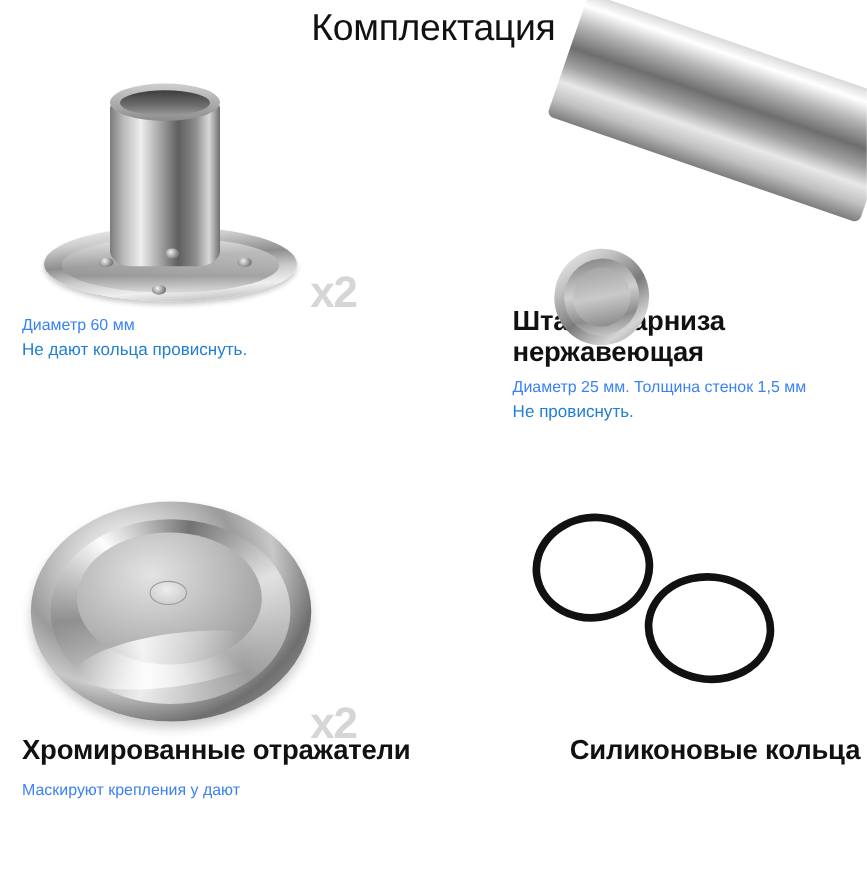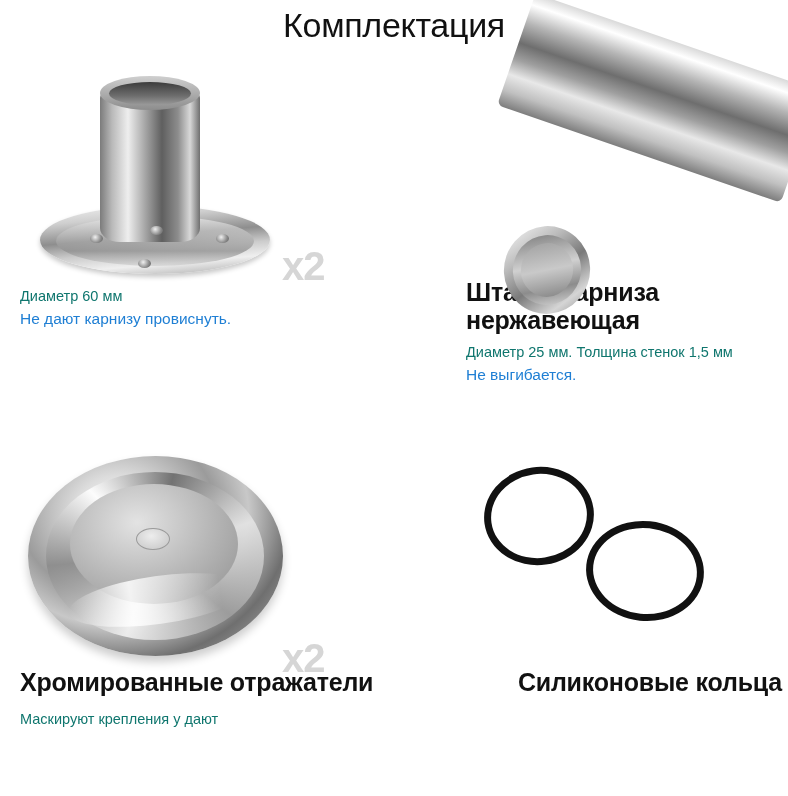--- a/index.html
+++ b/index.html
@@ -49,21 +49,21 @@
 
   .item-title {
     font-size: 25px;
     font-weight: 700;
     line-height: 1.12;
     color: #111;
     letter-spacing: -0.2px;
   }
   .spec {
     font-size: 14.5px;
-    color: #0f766e;
+    color: #3b82f6;
     margin-top: 9px;
     line-height: 1.3;
   }
   .note {
     font-size: 15.5px;
     color: #1f7fd4;
     margin-top: 6px;
     line-height: 1.3;
   }
   .note-tight { margin-top: 3px; }
@@ -206,38 +206,38 @@
         <div class="tube-bore"></div>
         <div class="screw s1"></div>
         <div class="screw s2"></div>
         <div class="screw s3"></div>
         <div class="screw s4"></div>
       </div>
       <div class="xtwo" style="left:282px; top:196px;">x2</div>
     </div>
     <div class="txt">
       <div class="spec">Диаметр 60 мм</div>
-      <div class="note note-tight">Не дают карнизу провиснуть.</div>
+      <div class="note note-tight">Не дают кольца провиснуть.</div>
     </div>
   </div>
 
   <div class="cell cell-tr">
     <div class="art">
       <div class="rod">
         <div class="body"></div>
         <div class="cap"></div>
         <div class="bore"></div>
         <div class="bore-in"></div>
       </div>
       <div class="xtwo" style="left:340px; top:190px;"></div>
     </div>
     <div class="txt">
       <div class="item-title">Штанга карниза нержавеющая</div>
       <div class="spec gap-lg">Диаметр 25 мм. Толщина стенок 1,5 мм</div>
-      <div class="note note-tight">Не выгибается.</div>
+      <div class="note note-tight">Не провиснуть.</div>
     </div>
   </div>
 
   <div class="cell cell-bl">
     <div class="art">
       <div class="reflector">
         <div class="outer"></div>
         <div class="swirl"></div>
         <div class="dish"></div>
         <div class="hl"></div>

